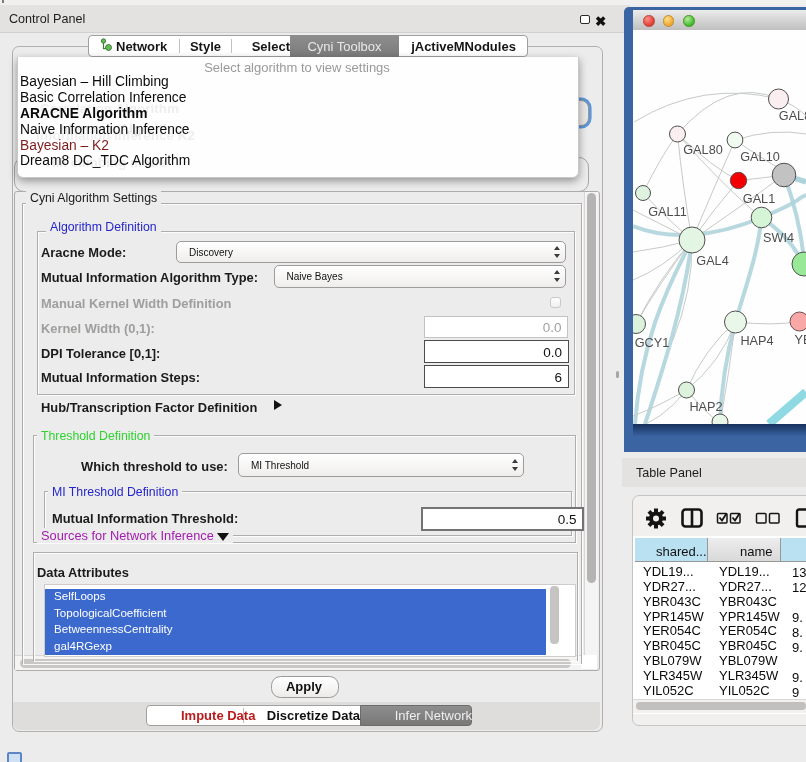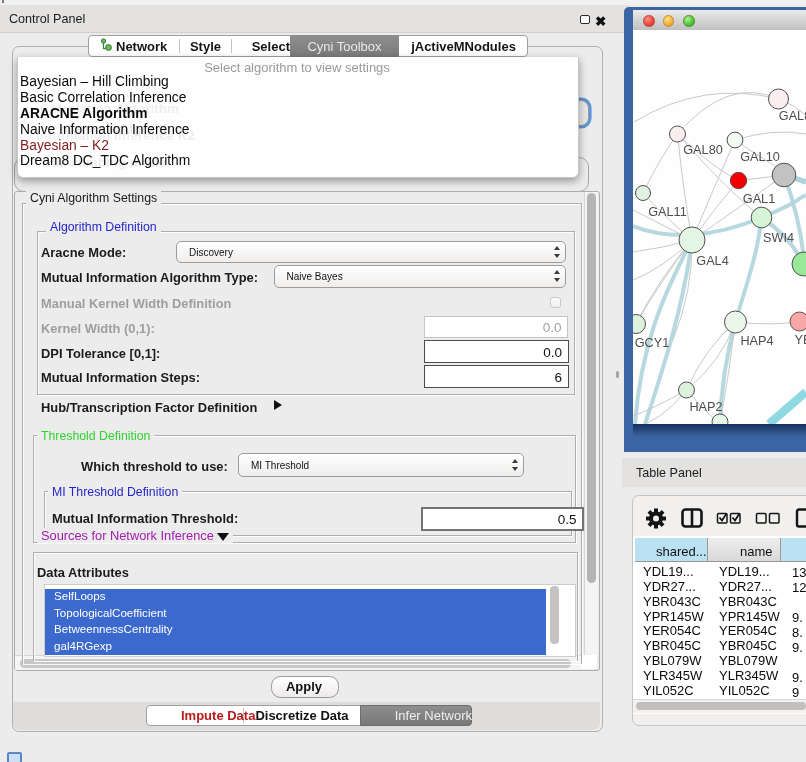--- a/index.html
+++ b/index.html
@@ -130,21 +130,21 @@
 <div class="abs" style="left:550px;top:586px;width:8.5px;height:58px;background:#c6c4c3;border-radius:4px;"></div>
 
 <div class="abs" style="left:271px;top:676px;width:66px;height:19.5px;border:1px solid #9c9a99;border-radius:9.5px;background:linear-gradient(#ffffff,#edebea);"></div>
 <div class="abs" style="left:271px;top:679px;width:66px;text-align:center;font-size:13px;font-weight:bold;color:#111;">Apply</div>
 
 <div class="abs" style="left:13px;top:702px;width:587px;height:28px;background:#dedddc;border-radius:0 0 7px 7px;"></div>
 <div class="abs" style="left:146px;top:705px;width:326px;height:21px;background:#fff;border:1px solid #a2a09f;border-radius:4px;box-sizing:border-box;"></div>
 <div class="abs" style="left:360px;top:705px;width:112px;height:21px;background:linear-gradient(#8e8e8e,#787878);border:1px solid #6e6c6b;border-radius:0 4px 4px 0;box-sizing:border-box;"></div>
 <div class="abs" style="left:243px;top:708px;width:1px;height:15px;background:#c0bebd;"></div>
 <div class="abs" style="left:146px;top:708px;width:98px;text-align:left;font-size:13px;font-weight:bold;color:#b91c1c;margin-left:35px;">Impute Data</div>
-<div class="abs" style="left:244px;top:708px;width:116px;text-align:center;font-size:13px;font-weight:bold;color:#111;">Discretize Data</div>
+<div class="abs" style="left:244px;top:708px;width:116px;text-align:right;font-size:13px;font-weight:bold;color:#111;">Discretize Data</div>
 <div class="abs" style="left:360px;top:708px;width:112px;text-align:right;font-size:13px;color:#efefef;">Infer Network</div>
 
 <div class="abs" style="left:88px;top:35px;width:440px;height:22px;background:#fff;border:1px solid #a2a09f;border-radius:4px;box-sizing:border-box;"></div>
 <div class="abs" style="left:290px;top:35px;width:109px;height:22px;background:linear-gradient(#8e8e8e,#7a7a7a);box-sizing:border-box;"></div>
 <div class="abs" style="left:179px;top:39px;width:1px;height:14px;background:#c4c2c1;"></div>
 <div class="abs" style="left:231px;top:39px;width:1px;height:14px;background:#c4c2c1;"></div>
 <svg class="abs" style="left:100px;top:38px;" width="14" height="15" viewBox="0 0 14 15">
   <line x1="3.5" y1="4" x2="3.5" y2="11" stroke="#3a7a3a" stroke-width="1.2"></line>
   <line x1="3.5" y1="11" x2="9" y2="9" stroke="#3a7a3a" stroke-width="1.2"></line>
   <circle cx="3.5" cy="3" r="2.2" fill="#66bb55" stroke="#2f6b2f" stroke-width="0.8"></circle>

